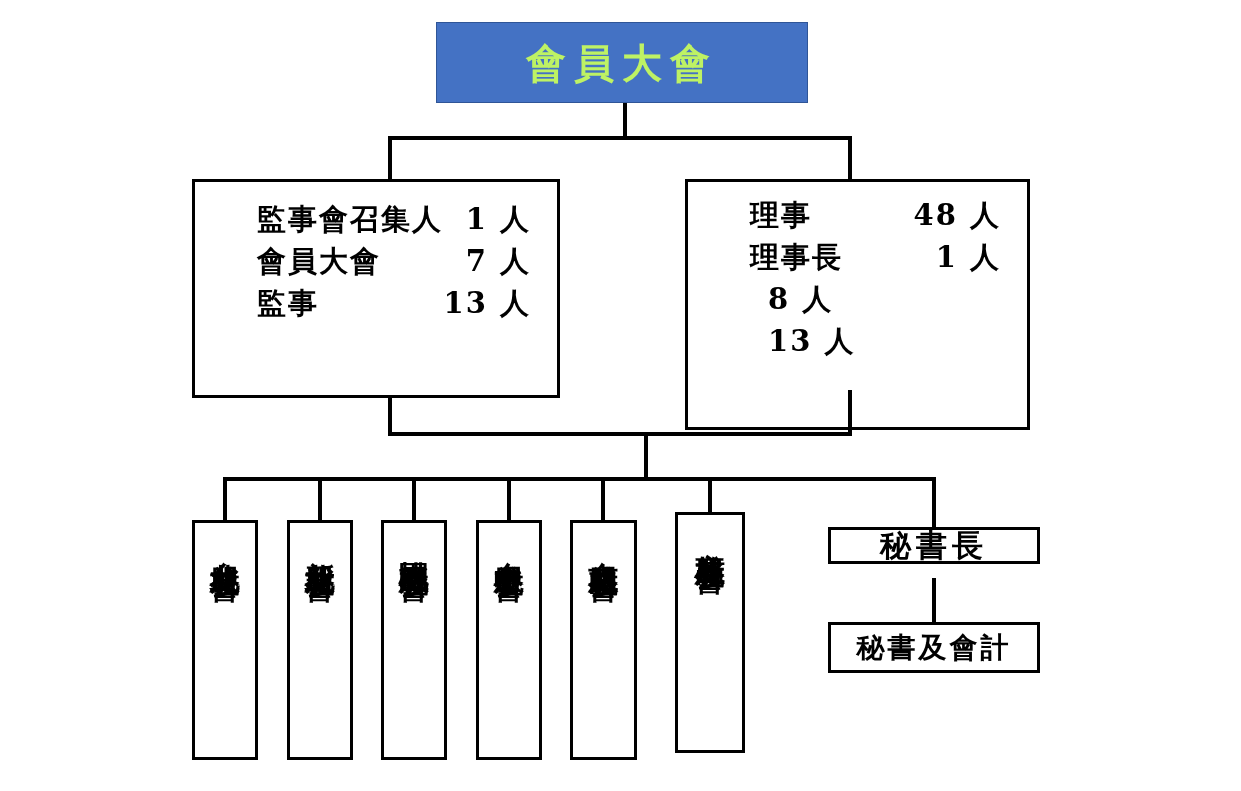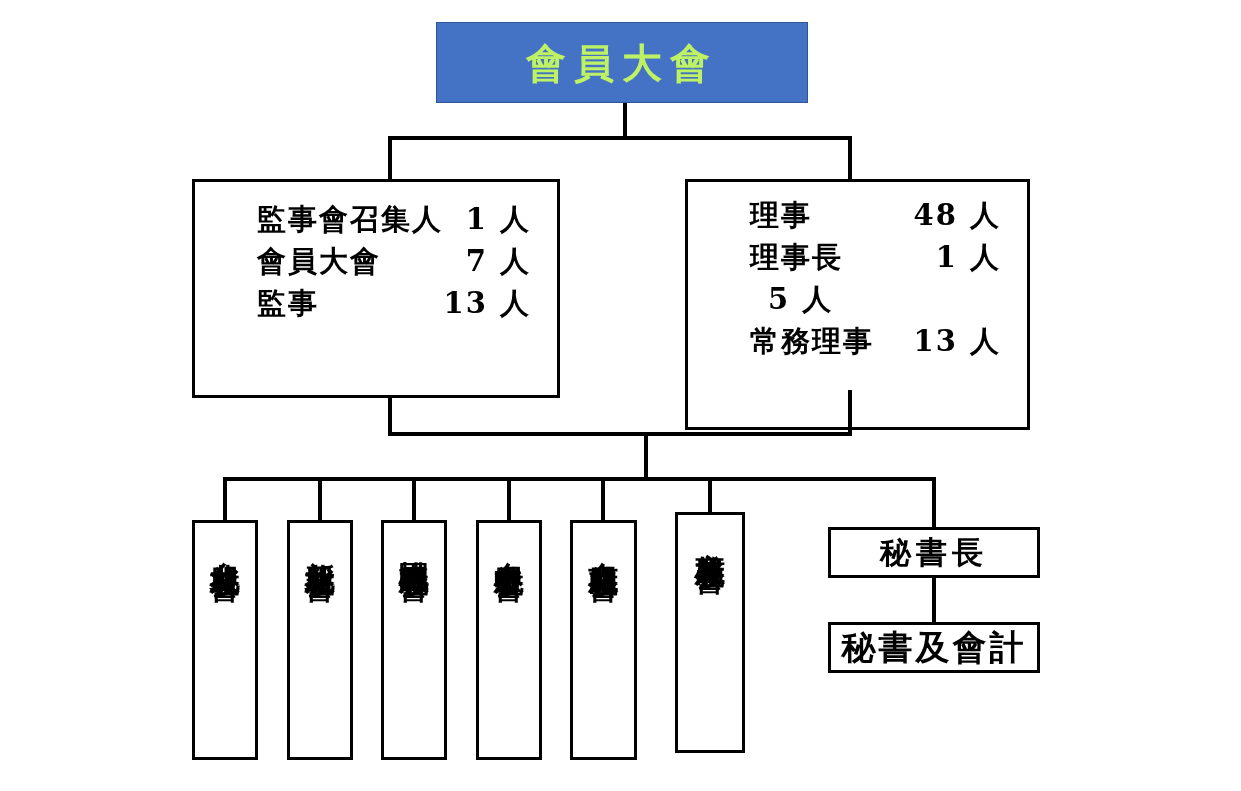--- a/index.html
+++ b/index.html
@@ -129,24 +129,23 @@
     <div class="roster" style="left:0; top:0; width:100%; padding-top:12px;">
       <div class="roster-row">
         <span class="role">理事</span>
         <span class="count">48 人</span>
       </div>
       <div class="roster-row">
         <span class="role">理事長</span>
         <span class="count">1 人</span>
       </div>
       <div class="roster-row">
-        <span class="count">5 人</span>
+        <span class="count">8 人</span>
       </div>
       <div class="roster-row">
-        <span class="role">常務理事</span>
         <span class="count">13 人</span>
       </div>
     </div>
   </div>
 
   <div class="conn conn-v" style="left:388px; top:396px; width:4px; height:40px;"></div>
   <div class="conn conn-v" style="left:848px; top:390px; width:4px; height:46px;"></div>
   <div class="conn conn-h" style="left:388px; top:432px; width:464px; height:4px;"></div>
   <div class="conn conn-v" style="left:644px; top:432px; width:4px; height:48px;"></div>
 
@@ -177,23 +176,23 @@
   </div>
 
   <div class="node vert-node" style="left:570px; top:520px; width:67px; height:240px;">
     <span class="vert-label">台南就服公會</span>
   </div>
 
   <div class="node vert-node" style="left:675px; top:512px; width:70px; height:241px;">
     <span class="vert-label">高雄就服公會</span>
   </div>
 
-  <div class="node flat-node" style="left:828px; top:527px; width:212px; height:51px;">
+  <div class="node flat-node" style="left:828px; top:527px; width:212px; height:37px;">
     <span class="flat-label">秘書長</span>
   </div>
 
   <div class="conn conn-v" style="left:932px; top:578px; width:4px; height:46px;"></div>
 
   <div class="node flat-node" style="left:828px; top:622px; width:212px; height:51px;">
-    <span class="flat-label" style="letter-spacing:3px; font-size:34px;">秘書及會計</span>
+    <span class="flat-label" style="letter-spacing:3px; font-size:28px;">秘書及會計</span>
   </div>
 
 </div>
 
 </body></html>

